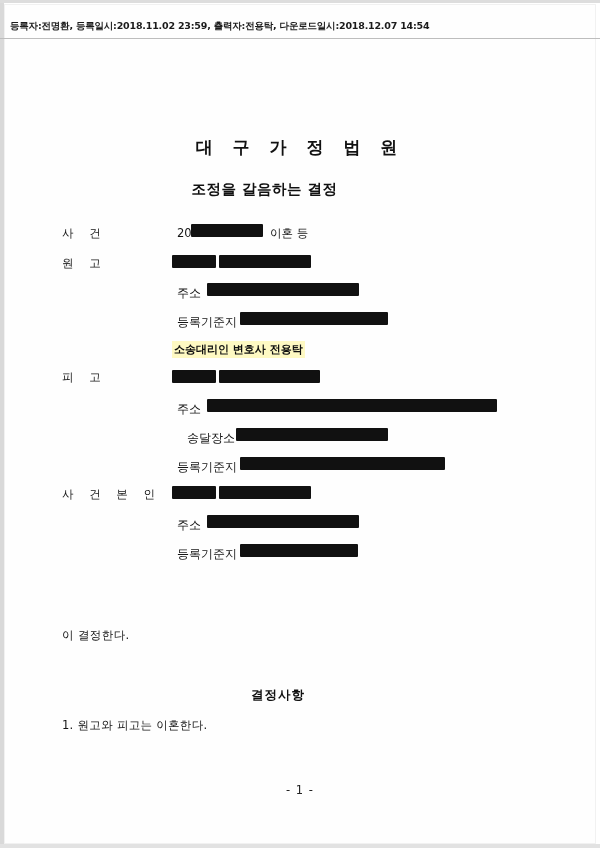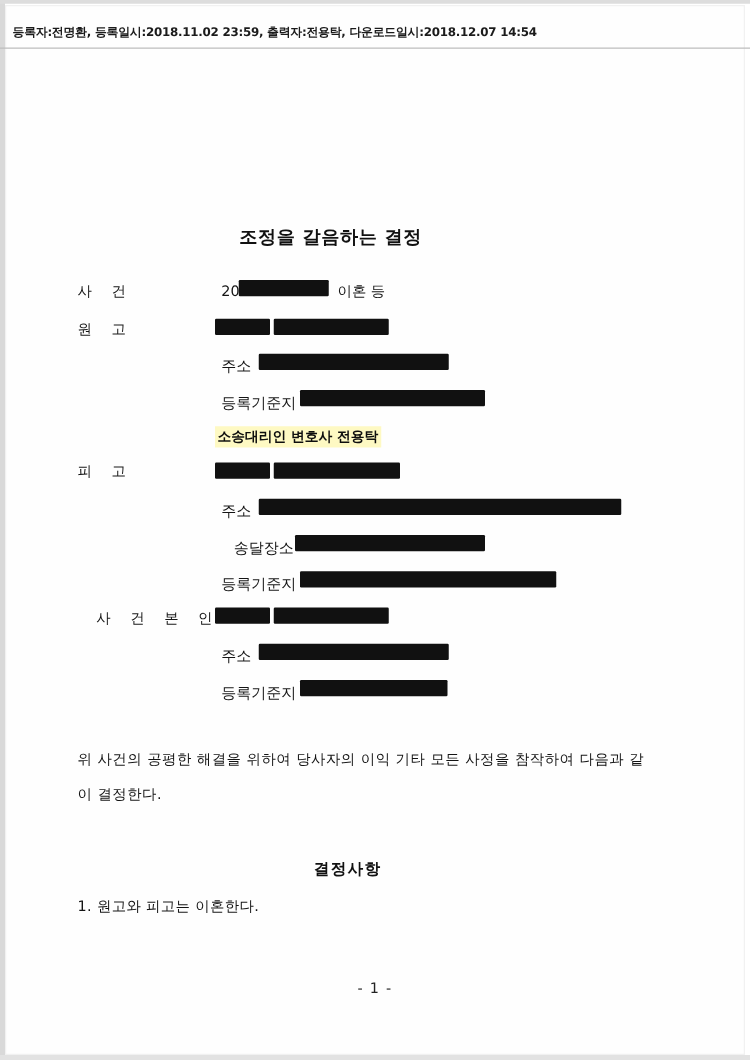--- a/index.html
+++ b/index.html
@@ -166,20 +166,21 @@
 
 <div id="page">
   <div class="edge-left"></div>
   <div class="edge-top"></div>
   <div class="edge-bottom"></div>
   <div class="paper"></div>
 
   <div class="stamp">등록자:전명환, 등록일시:2018.11.02 23:59, 출력자:전용탁, 다운로드일시:2018.12.07 14:54</div>
   <div class="stamp-rule"></div>
 
+  <div class="court-title">대 구 가 정 법 원</div>
   <div class="doc-title">조정을 갈음하는 결정</div>
 
   <div class="label-spaced" style="left:62px; top:226px;text-align:center;">사        건</div>
   <div class="row" style="left:177px; top:226px;">201</div>
   <div class="redact" style="left:191px; top:224px; width:72px; height:13px;"></div>
   <div class="row" style="left:270px; top:226px;">이혼 등</div>
 
   <div class="label-spaced" style="left:62px; top:256px;">원        고</div>
   <div class="redact" style="left:172px; top:255px; width:44px; height:13px;"></div>
   <div class="redact" style="left:219px; top:255px; width:92px; height:13px;"></div>
@@ -198,31 +199,30 @@
 
   <div class="sub-label" style="left:177px; top:401px;">주소</div>
   <div class="redact" style="left:207px; top:399px; width:290px; height:13px;"></div>
 
   <div class="sub-label" style="left:187px; top:430px;">송달장소</div>
   <div class="redact" style="left:236px; top:428px; width:152px; height:13px;"></div>
 
   <div class="sub-label" style="left:177px; top:459px;">등록기준지</div>
   <div class="redact" style="left:240px; top:457px; width:205px; height:13px;"></div>
 
-  <div class="label-spaced" style="left:77px; top:487px;">사 건 본 인</div>
+  <div class="label-spaced" style="left:62px; top:487px;">사 건 본 인</div>
   <div class="redact" style="left:172px; top:486px; width:44px; height:13px;"></div>
   <div class="redact" style="left:219px; top:486px; width:92px; height:13px;"></div>
 
   <div class="sub-label" style="left:177px; top:517px;">주소</div>
   <div class="redact" style="left:207px; top:515px; width:152px; height:13px;"></div>
 
   <div class="sub-label" style="left:177px; top:546px;">등록기준지</div>
   <div class="redact" style="left:240px; top:544px; width:118px; height:13px;"></div>
 
-  <div class="para" style="left:62px; top:600px;">위 사건의 공평한 해결을 위하여 당사자의 이익 기타 모든 사정을 참작하여 다음과 같</div>
   <div class="para" style="left:62px; top:628px;">이 결정한다.</div>
 
   <div class="section-head" style="top:687px;">결정사항</div>
 
   <div class="item" style="left:62px; top:718px;">1. 원고와 피고는 이혼한다.</div>
 
   <div class="page-num" style="top:783px;">- 1 -</div>
 </div>
 
 </body></html>

